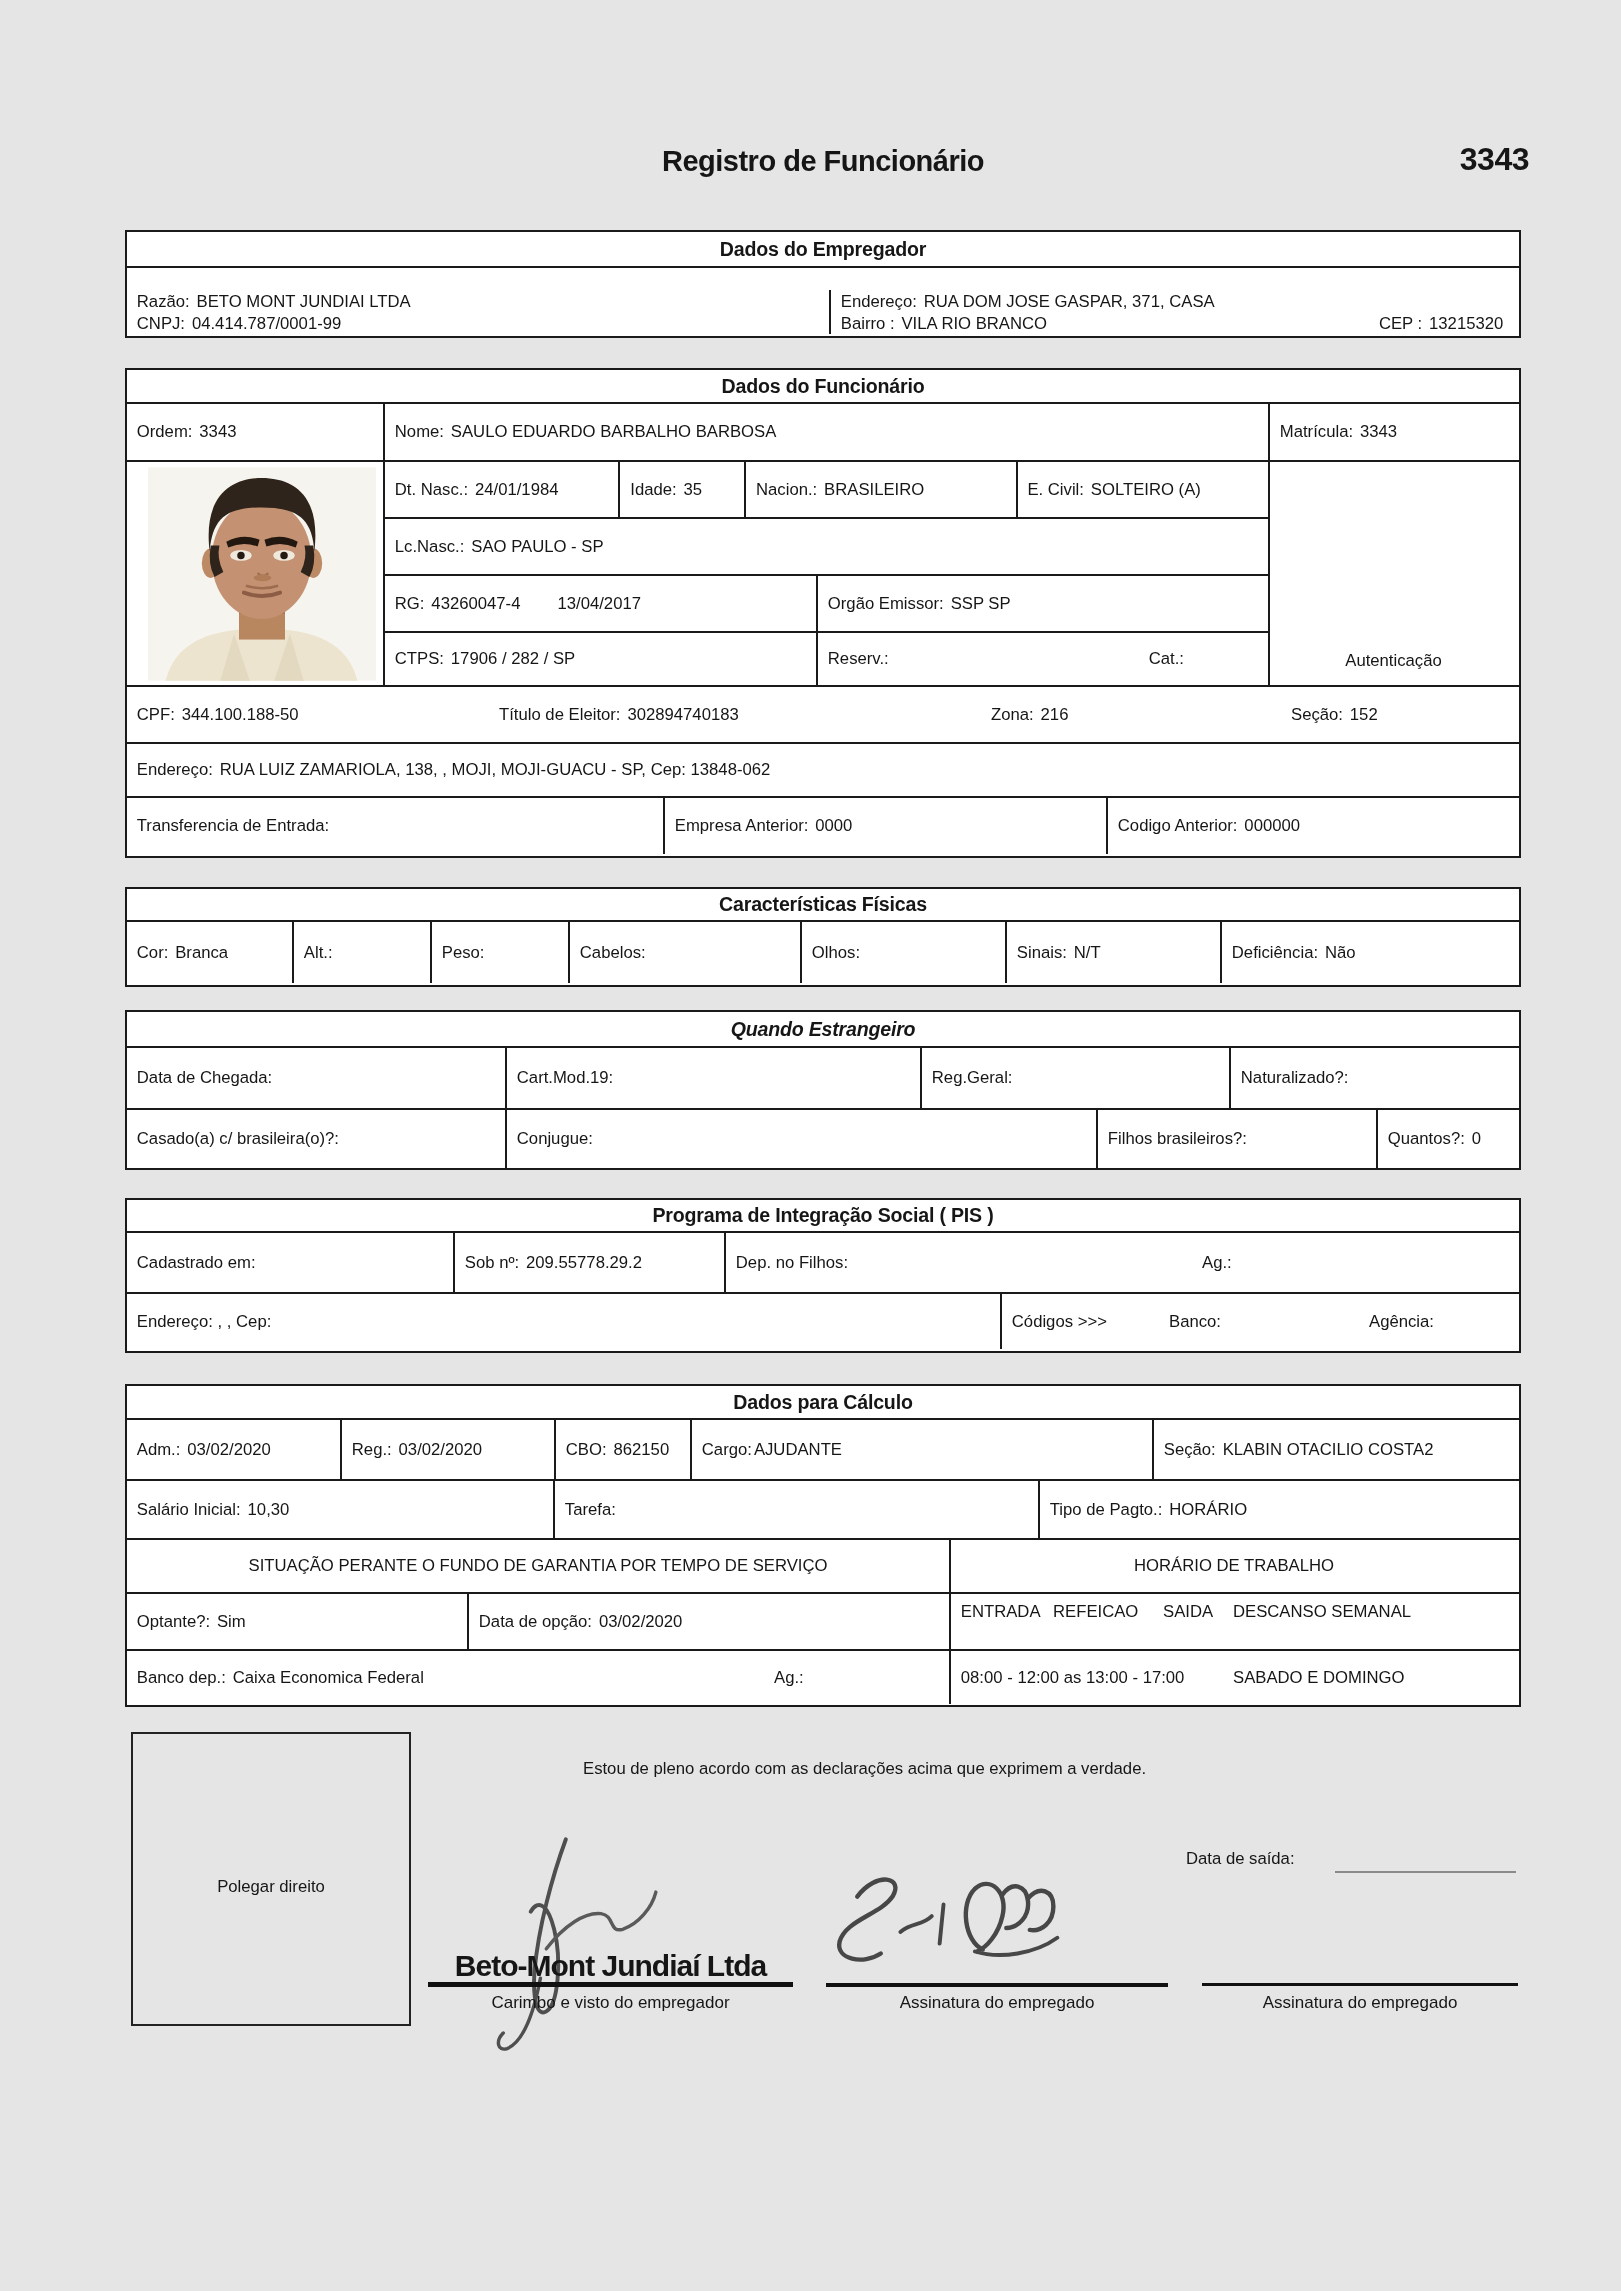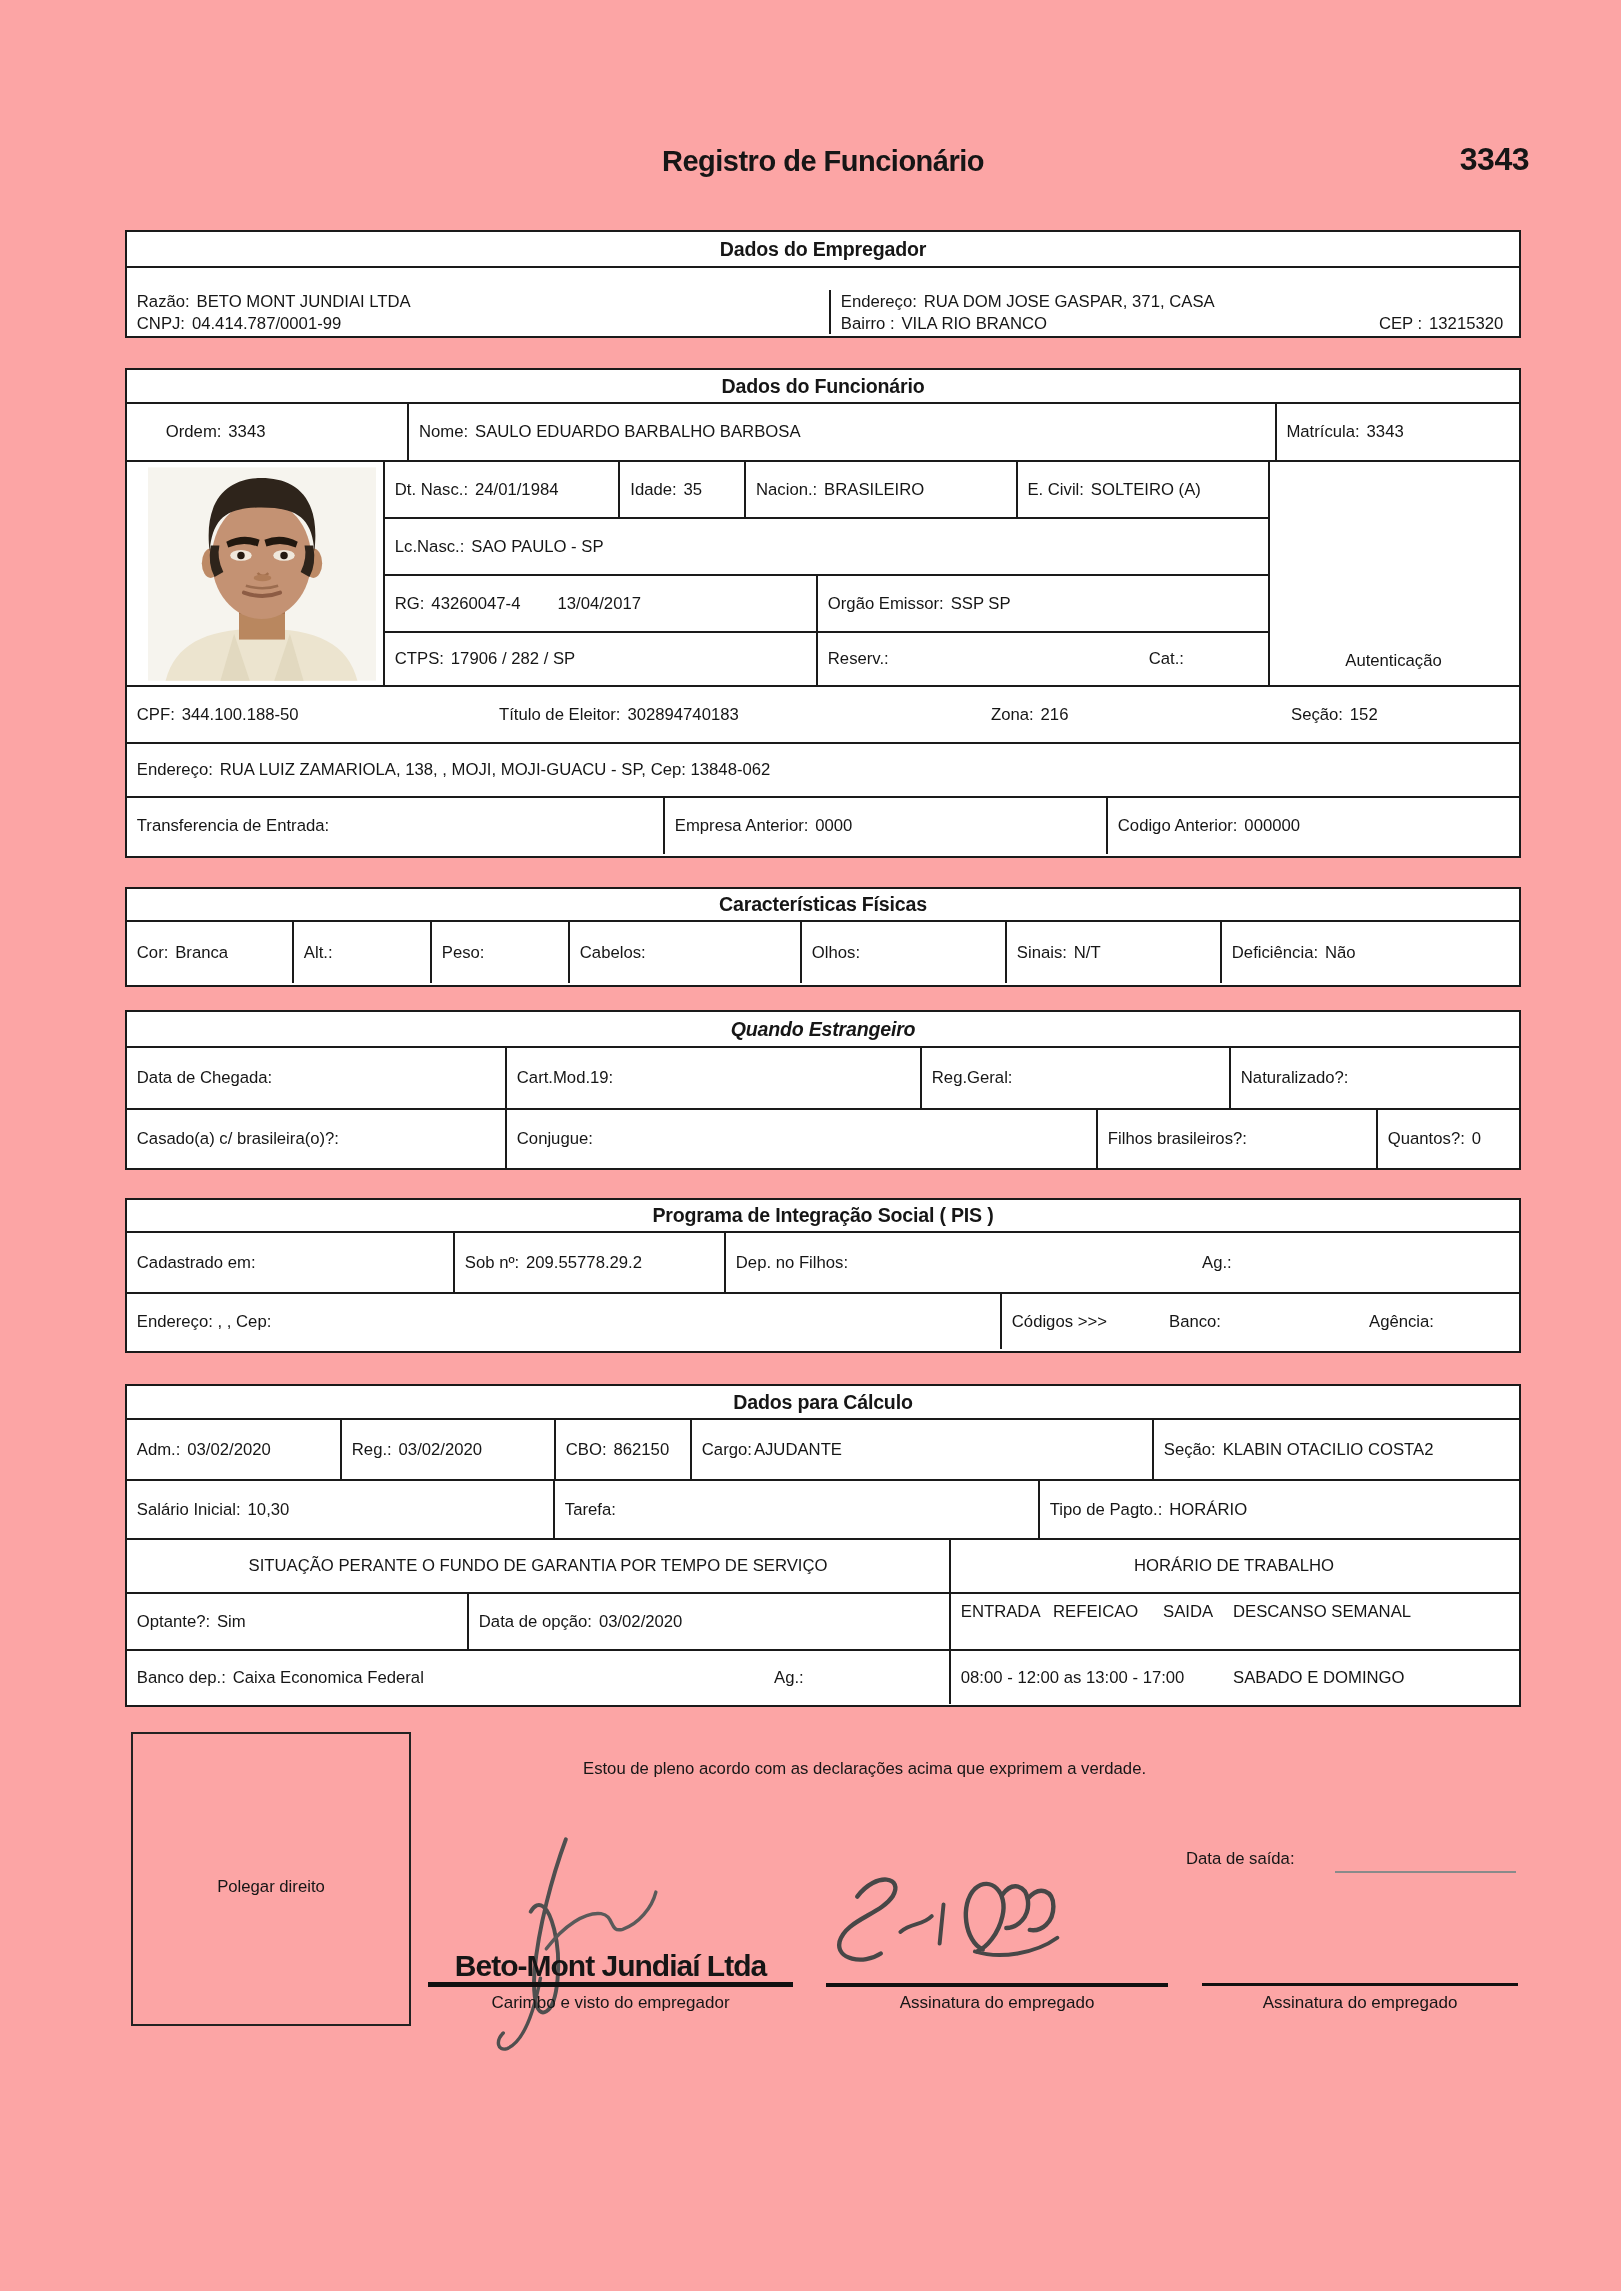--- a/index.html
+++ b/index.html
@@ -1,17 +1,17 @@
 <!DOCTYPE html>
 <html><head>
 <meta charset="utf-8">
 <style>
   html,body{margin:0;padding:0;background:#ffffff;}
   .page{
-    position:relative;width:1621px;height:2292px;background:#fca5a5;
+    position:relative;width:1621px;height:2292px;background:#e5e5e5;
     font-family:"Liberation Sans","DejaVu Sans",sans-serif;color:#161616;
     overflow:hidden;
   }
   .abs{position:absolute;}
   .title{font-weight:bold;font-size:29px;letter-spacing:-0.5px;}
   .formnum{font-weight:bold;font-size:32px;letter-spacing:-0.5px;}
   .fbox{position:absolute;border:2.9px solid #1a1a1a;background:#fff;box-sizing:border-box;}
   .hd{font-weight:bold;font-size:19.6px;display:flex;align-items:center;justify-content:center;
       border-bottom:2px solid #1a1a1a;box-sizing:border-box;letter-spacing:-0.2px;}
   .row{display:flex;border-top:2px solid #1a1a1a;box-sizing:border-box;position:relative;}
@@ -64,21 +64,21 @@
           </span>
         </span>
       </div>
     </div>
   </div>
 
   <div class="fbox" style="left:125px;top:368px;width:1396px;height:490px;">
     <div class="hd" style="height:34px;">Dados do Funcionário</div>
 
     <div class="row nt fs" style="height:56px;">
-      <div class="c nbl" style="width:256px;margin-left:29px;">
+      <div class="c nbl" style="width:256px;">
         <span>Ordem:</span>
         <span>3343</span>
       </div>
       <div class="c" style="width:885px;">
         <span>Nome:</span>
         <span>SAULO EDUARDO BARBALHO BARBOSA</span>
       </div>
       <div class="c" style="width:249px;">
         <span>Matrícula:</span>
         <span>3343</span>

